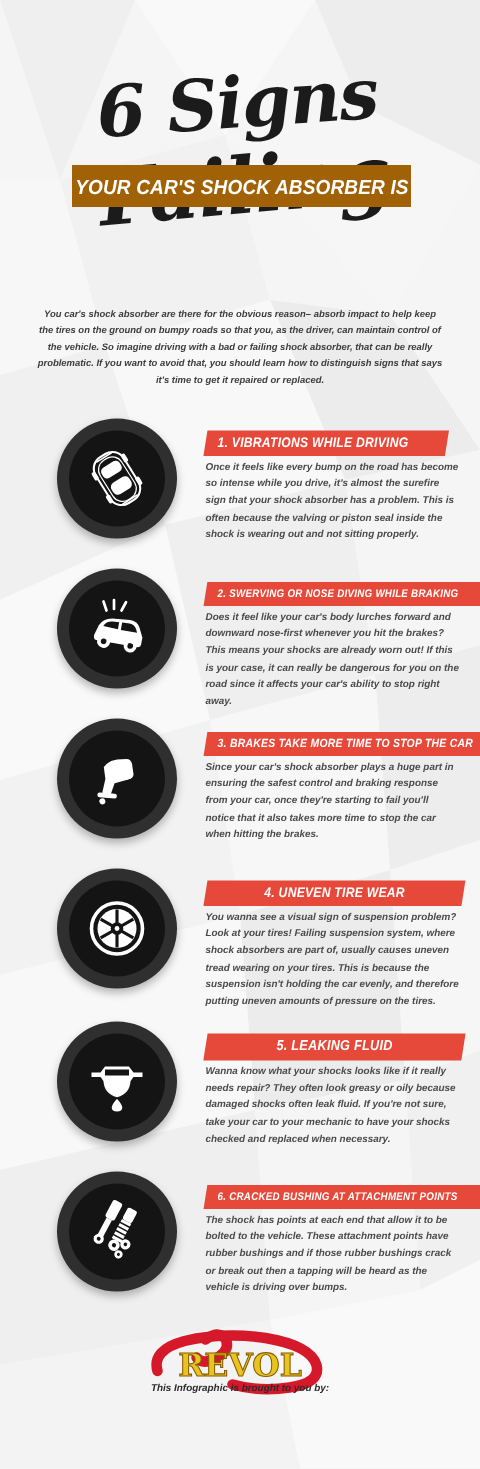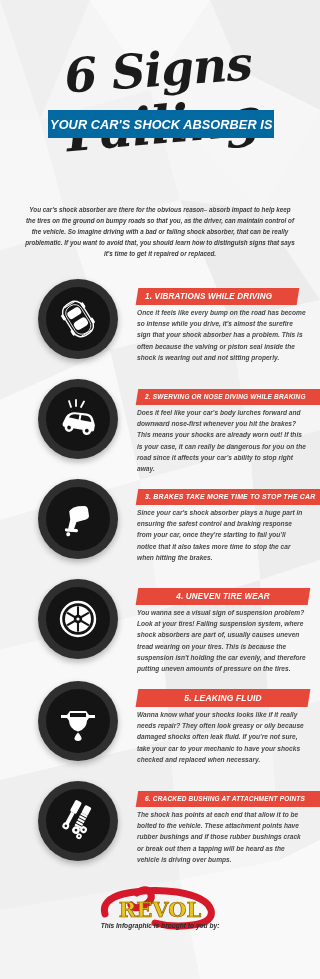--- a/index.html
+++ b/index.html
@@ -40,21 +40,21 @@
     font-size:52px;
     letter-spacing:-1px;
     transform:rotate(-5deg);
     margin-top:6px;
     margin-left:6px;
   }
   .title-banner {
     position:absolute;
     left:48px; top:110px;
     width:226px; height:28px;
-    background:#0369a1;
+    background:#a16207;
     display:flex; align-items:center; justify-content:center;
     z-index:3;
   }
   .title-banner span {
     font-family:"Liberation Sans", sans-serif;
     font-weight:700; font-style:italic;
     font-size:13.5px;
     color:#ffffff;
     letter-spacing:0.1px;
     transform:scaleX(0.94);

